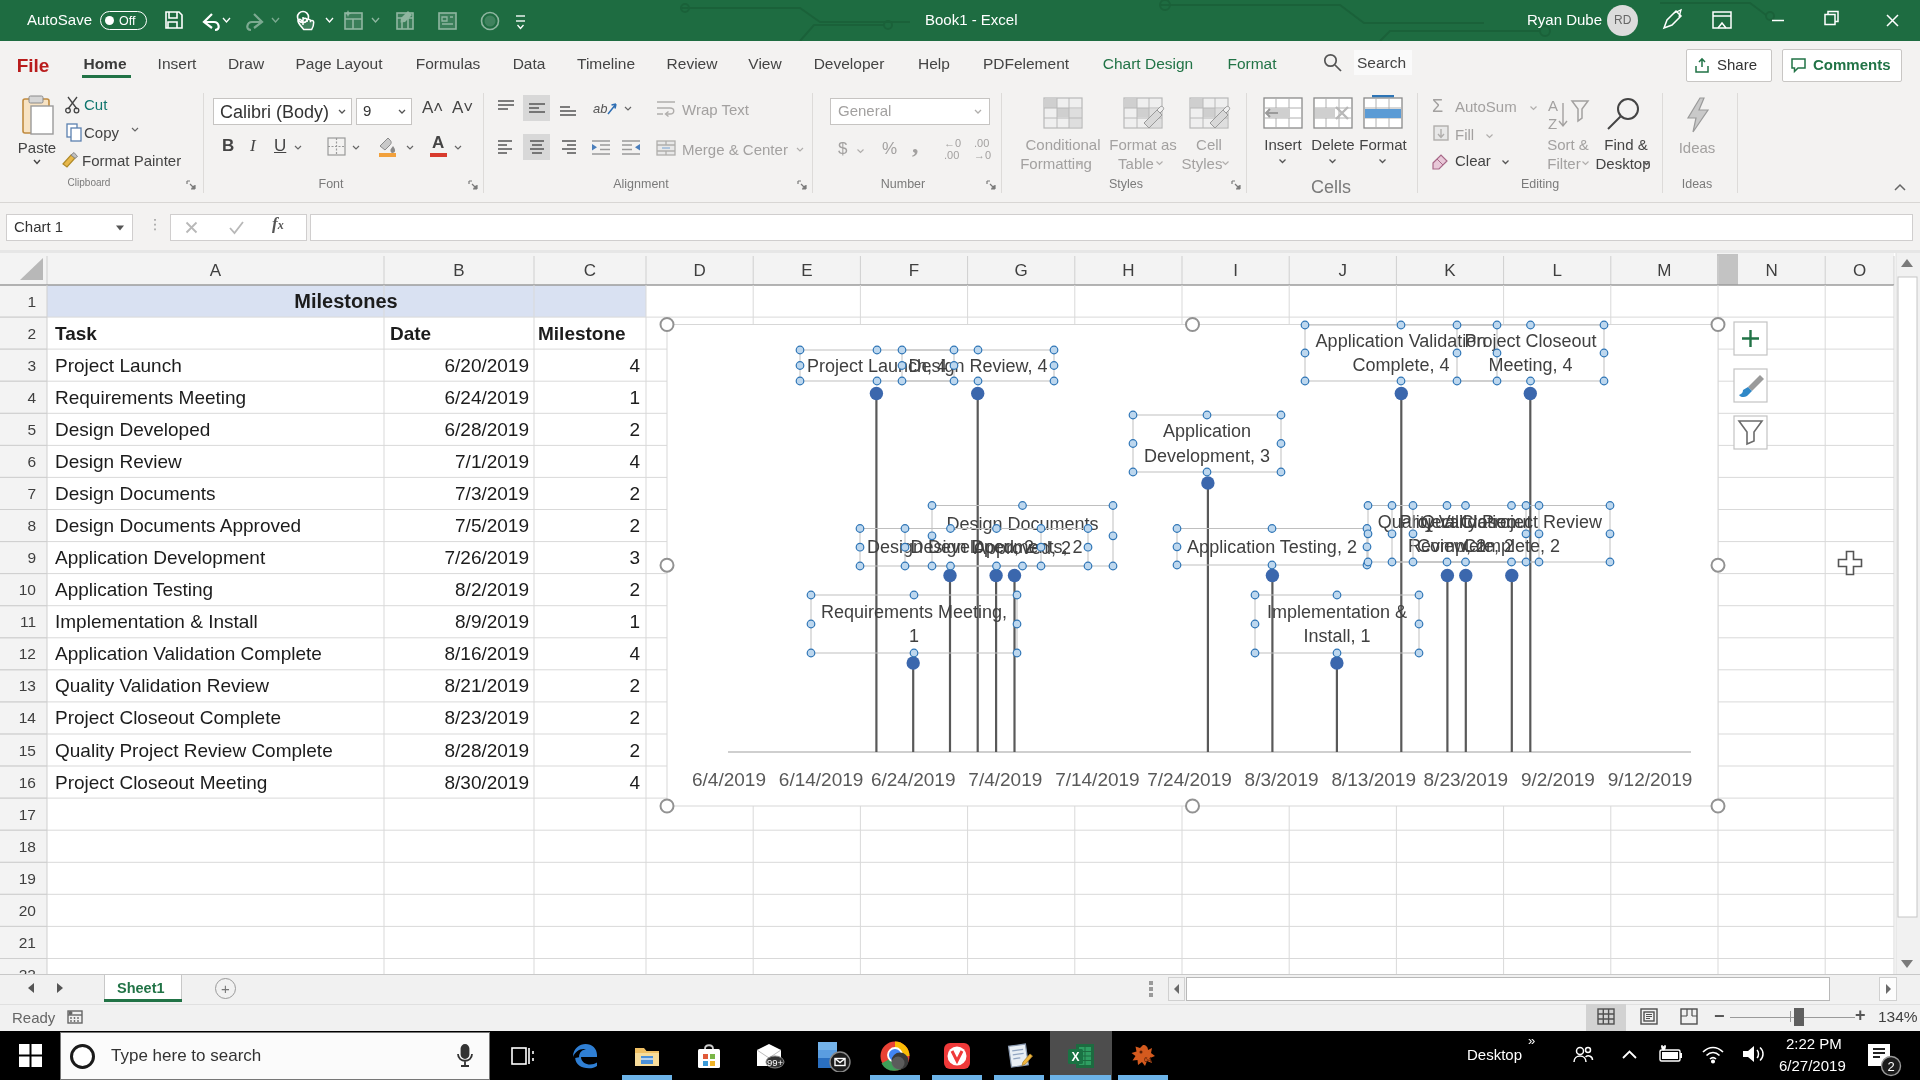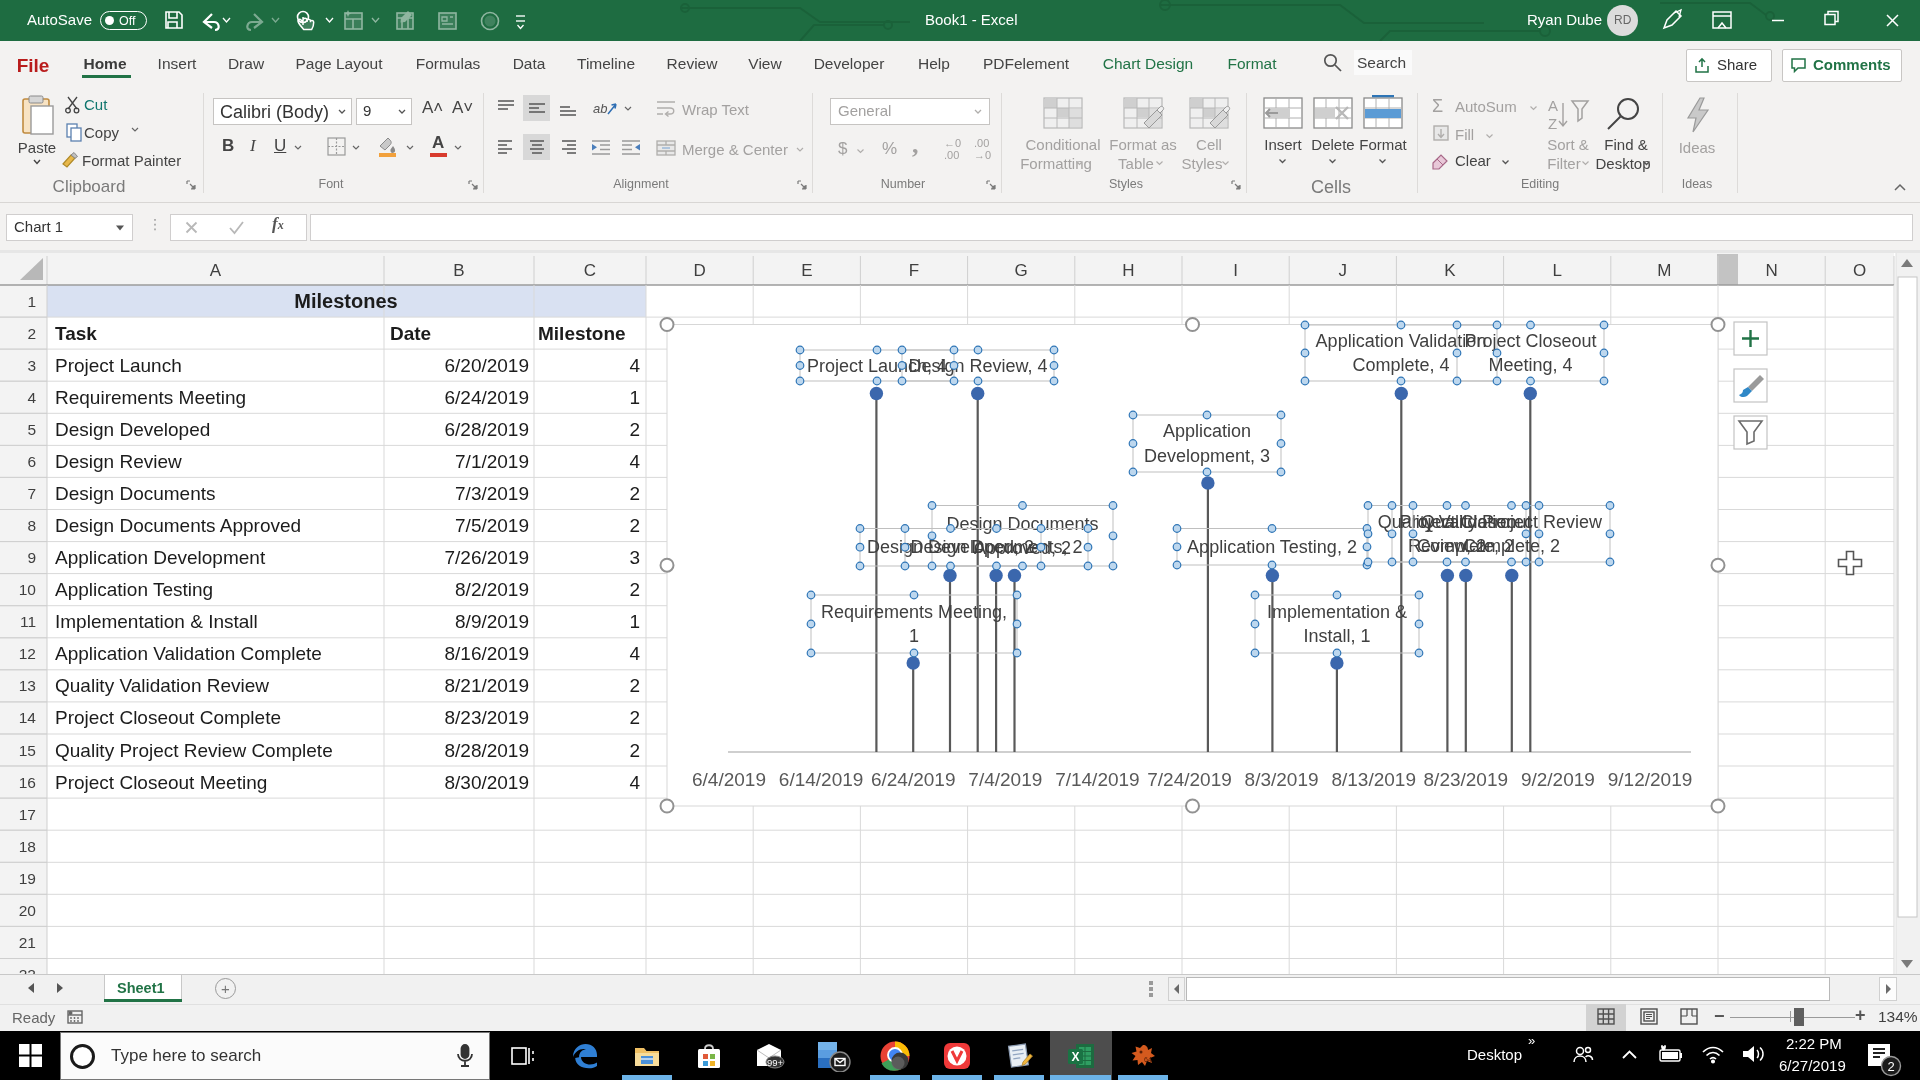--- a/index.html
+++ b/index.html
@@ -128,21 +128,21 @@
 <div class="tx" style="left:1813px;top:56px;font-size:15px;color:#217346;font-weight:bold">Comments</div>
 <div class="ab" style="left:0;top:88px;width:1920px;height:115px;background:#f3f2f1;border-bottom:1px solid #d8d6d4"></div>
 <div class="ab" style="left:203px;top:93px;width:1px;height:100px;background:#dddbd9"></div>
 <div class="ab" style="left:483px;top:93px;width:1px;height:100px;background:#dddbd9"></div>
 <div class="ab" style="left:812px;top:93px;width:1px;height:100px;background:#dddbd9"></div>
 <div class="ab" style="left:1001px;top:93px;width:1px;height:100px;background:#dddbd9"></div>
 <div class="ab" style="left:1246px;top:93px;width:1px;height:100px;background:#dddbd9"></div>
 <div class="ab" style="left:1417px;top:93px;width:1px;height:100px;background:#dddbd9"></div>
 <div class="ab" style="left:1662px;top:93px;width:1px;height:100px;background:#dddbd9"></div>
 <div class="ab" style="left:1737px;top:93px;width:1px;height:100px;background:#dddbd9"></div>
-<div class="tx" style="left:89px;top:177px;font-size:17px;color:#7a7a7a;transform:translateX(-50%)">Clipboard</div>
+<div class="tx" style="left:89px;top:177px;font-size:10px;color:#7a7a7a;transform:translateX(-50%)">Clipboard</div>
 <div class="tx" style="left:331px;top:177px;font-size:12.5px;color:#7a7a7a;transform:translateX(-50%)">Font</div>
 <div class="tx" style="left:641px;top:177px;font-size:12.5px;color:#7a7a7a;transform:translateX(-50%)">Alignment</div>
 <div class="tx" style="left:903px;top:177px;font-size:12.5px;color:#7a7a7a;transform:translateX(-50%)">Number</div>
 <div class="tx" style="left:1126px;top:177px;font-size:12.5px;color:#7a7a7a;transform:translateX(-50%)">Styles</div>
 <div class="tx" style="left:1331px;top:177px;font-size:18px;color:#7a7a7a;transform:translateX(-50%)">Cells</div>
 <div class="tx" style="left:1540px;top:177px;font-size:12.5px;color:#7a7a7a;transform:translateX(-50%)">Editing</div>
 <div class="tx" style="left:1697px;top:177px;font-size:12.5px;color:#7a7a7a;transform:translateX(-50%)">Ideas</div>
 <svg class="ic" style="left:186px;top:180px" width="10" height="10" viewBox="0 0 10 10" stroke="#7a7a7a" fill="none" stroke-width="1.2">
     <path d="M 1 1 v 3 M 1 1 h 3 M 9 9 h -4 M 9 9 v -4 M 4 4 l 4 4 M 8 5.5 v 2.5 h -2.5"></path>
   </svg>

